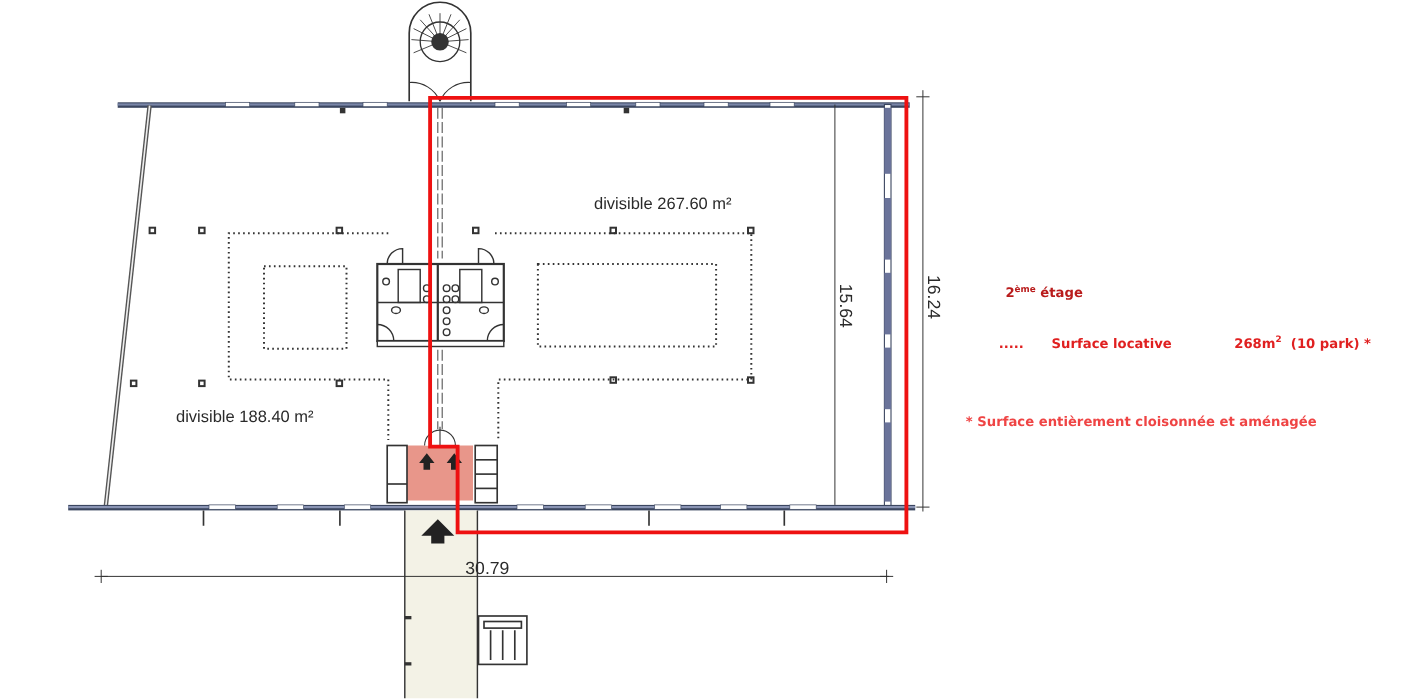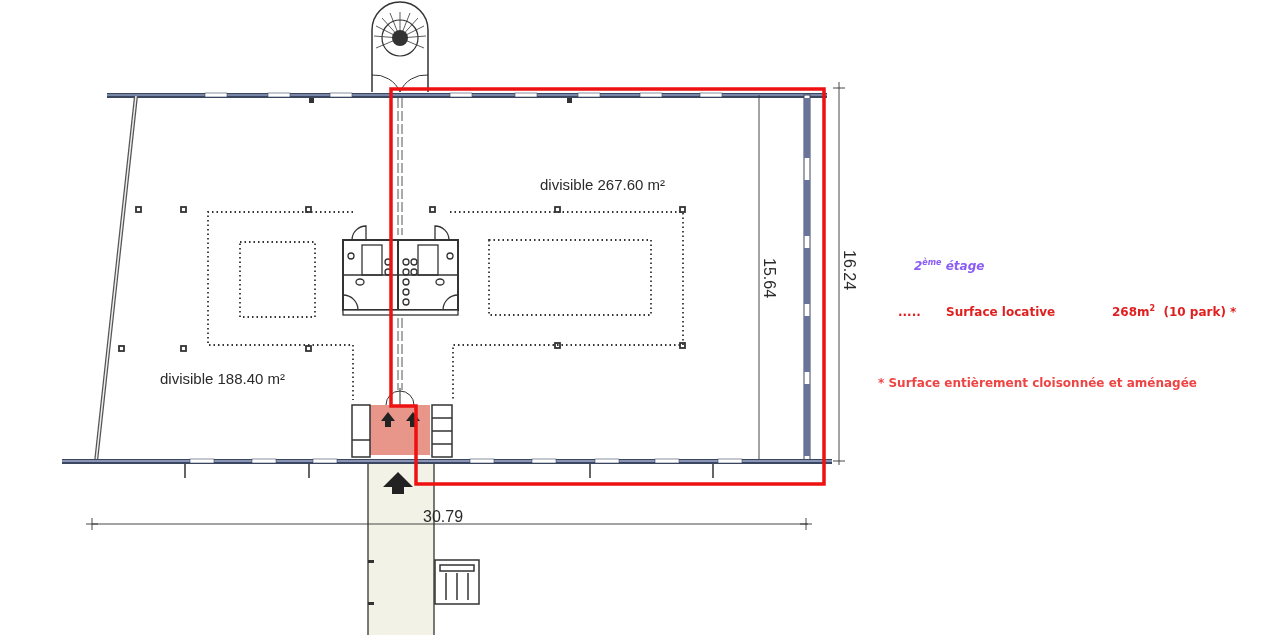--- a/index.html
+++ b/index.html
@@ -1,23 +1,23 @@
 <!DOCTYPE html>
 <html><head>
   <meta charset="utf-8">
   <style>
     html, body { margin: 0; padding: 0; background: #ffffff; }
     body { width: 1280px; height: 635px; position: relative; overflow: hidden; font-family: "Liberation Sans", sans-serif; }
     #plan { position: absolute; left: 0; top: 0; width: 870px; height: 635px; }
     .area-label { font-family: "Liberation Sans", sans-serif; font-size: 15px; fill: #2a2a2a; }
     .dim-label { font-family: "Liberation Sans", sans-serif; font-size: 16px; fill: #2a2a2a; }
     #legend { position: absolute; left: 878px; top: 258px; width: 400px; font-family: "DejaVu Sans", sans-serif; }
-    .legend-title { position: absolute; left: 36px; top: 0px; font-size: 12px; font-weight: bold; color: #8b5cf6; white-space: nowrap; font-style: italic; }
+    .legend-title { position: absolute; left: 36px; top: 0px; font-size: 12px; font-weight: bold; color: #b91c1c; white-space: nowrap; }
     .legend-title sup { font-size: 8px; font-weight: bold; }
-    .legend-row { position: absolute; left: 20px; top: 46px; font-size: 12px; font-weight: bold; color: #e02020; white-space: nowrap; }
+    .legend-row { position: absolute; left: 30px; top: 46px; font-size: 12px; font-weight: bold; color: #e02020; white-space: nowrap; }
     .legend-row .dots { display: inline-block; width: 48px; }
     .legend-row .lbl { display: inline-block; width: 166px; }
     .legend-row sup { font-size: 8px; }
     .legend-note { position: absolute; left: 0px; top: 118px; font-size: 12px; font-weight: bold; color: #ef4444; white-space: nowrap; }
   </style>
 </head>
 <body>
 
 <svg id="plan" viewBox="0 0 870 635" xmlns="http://www.w3.org/2000/svg">
 

